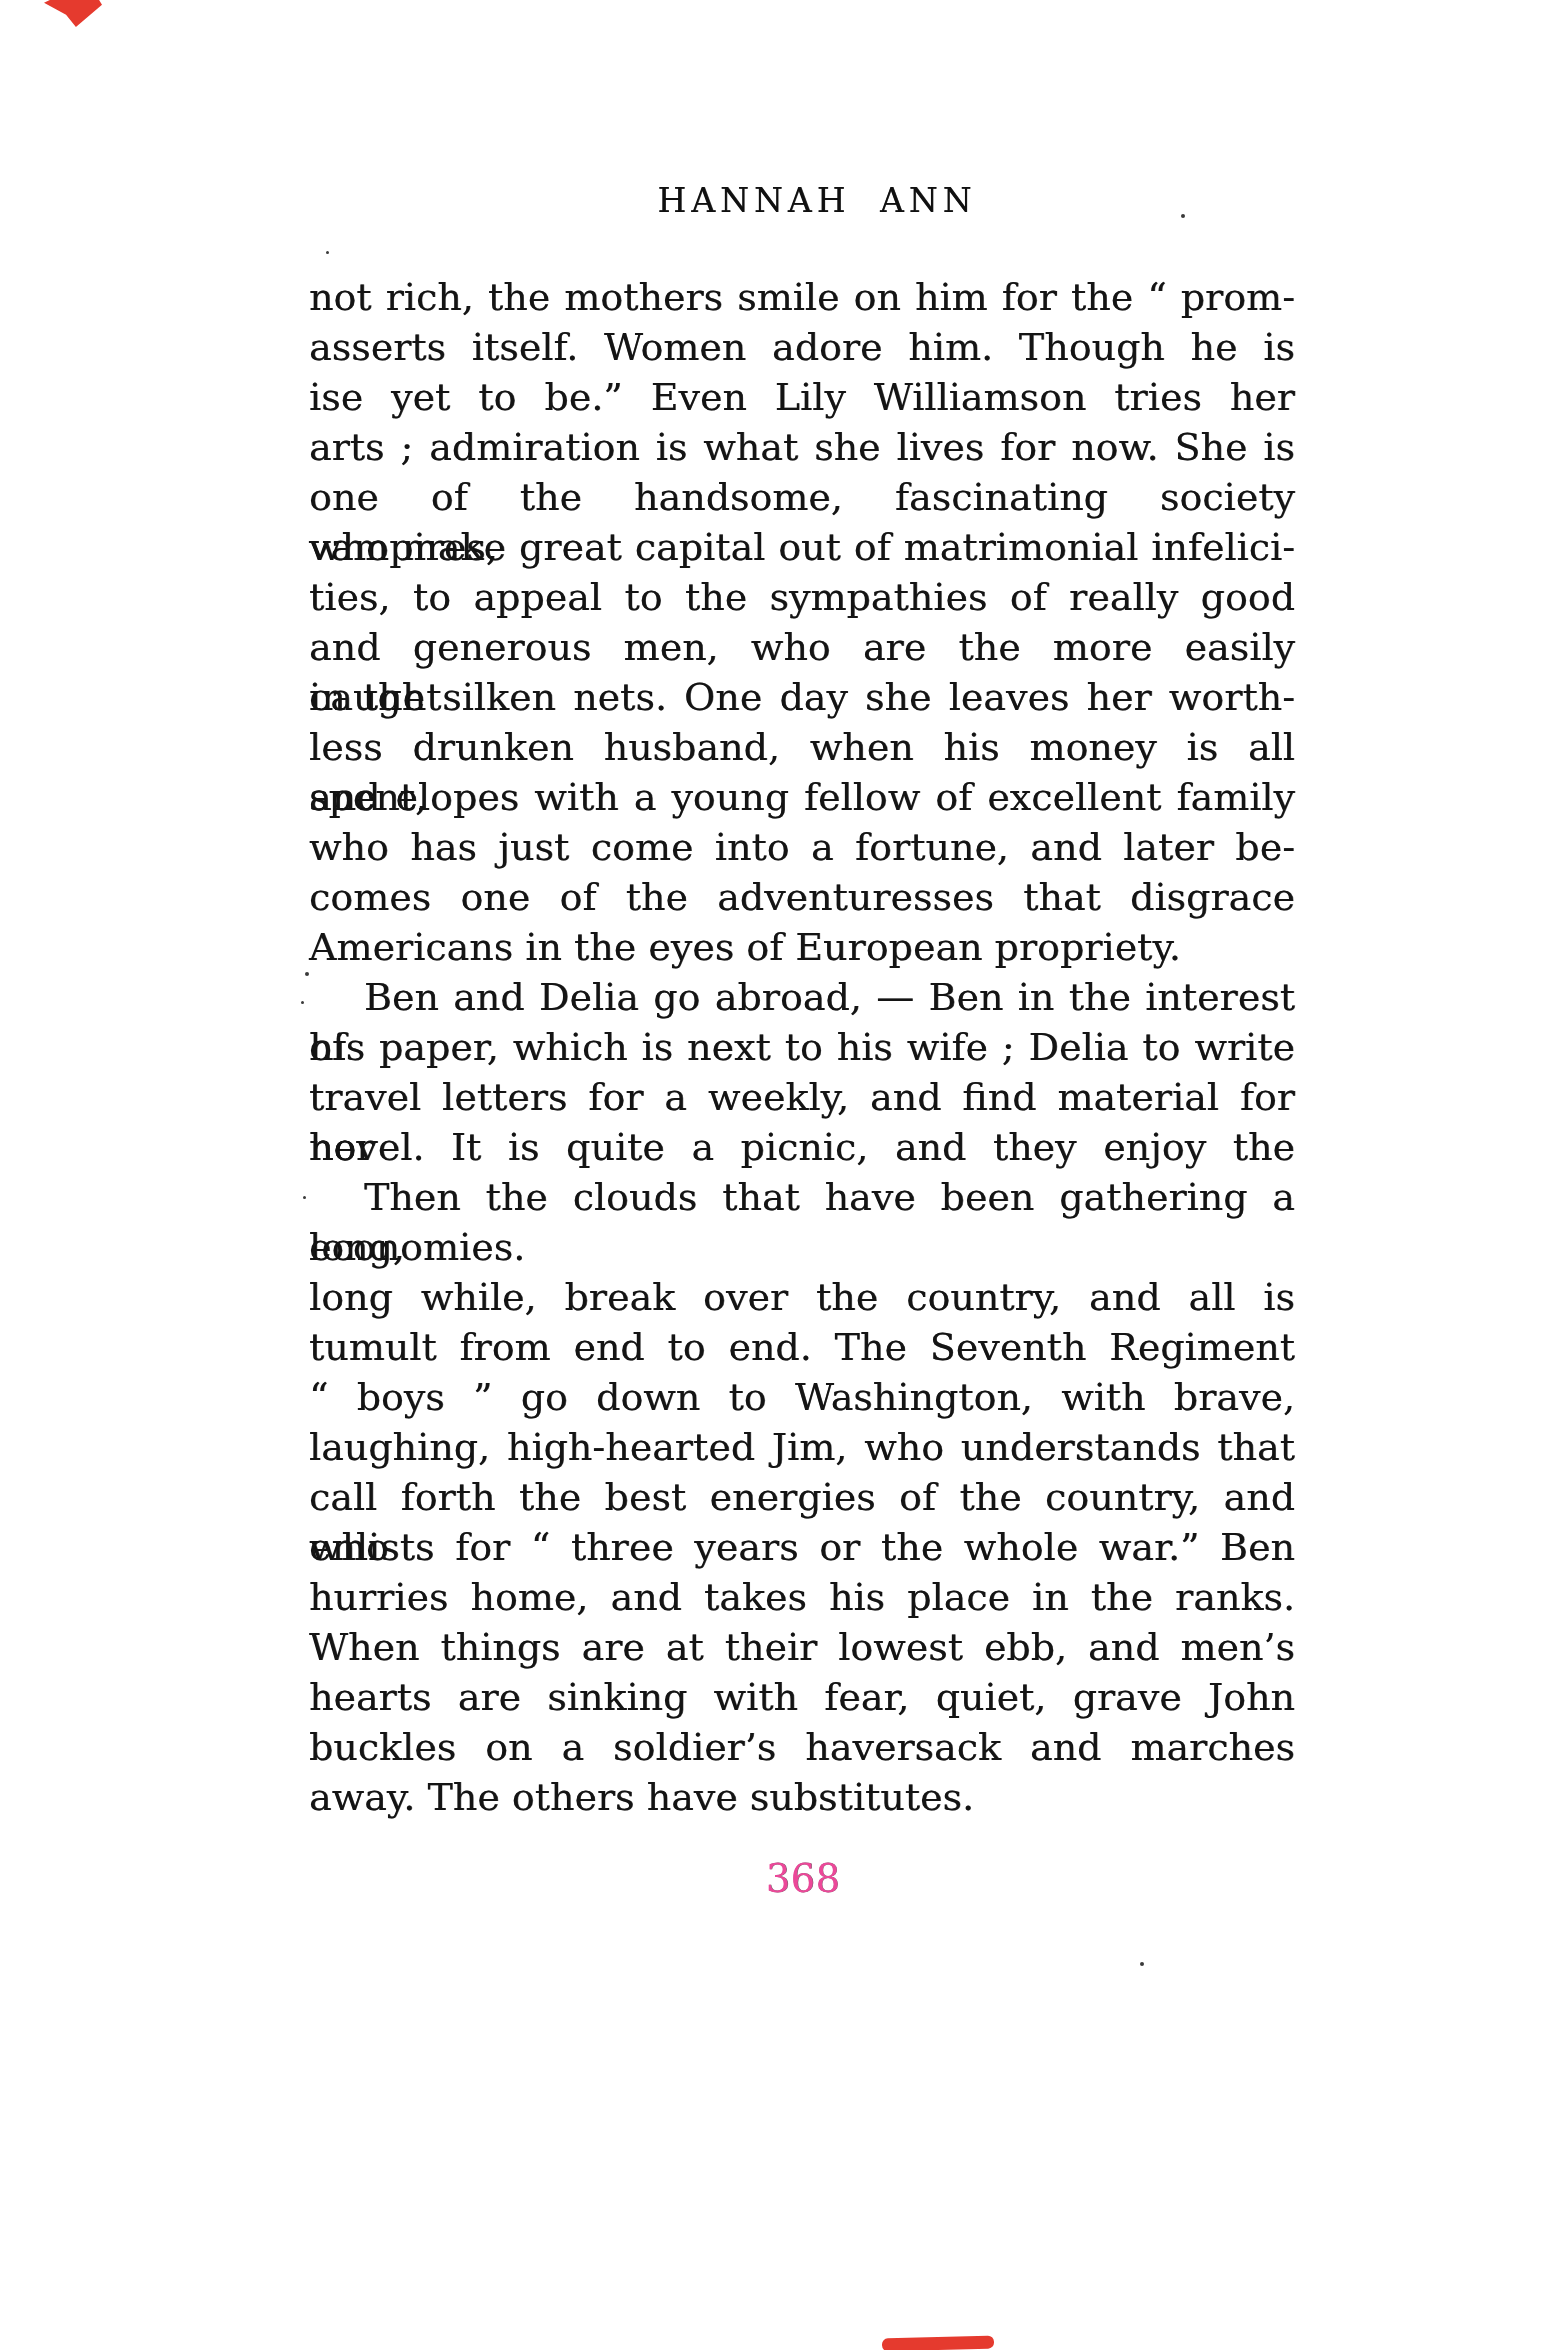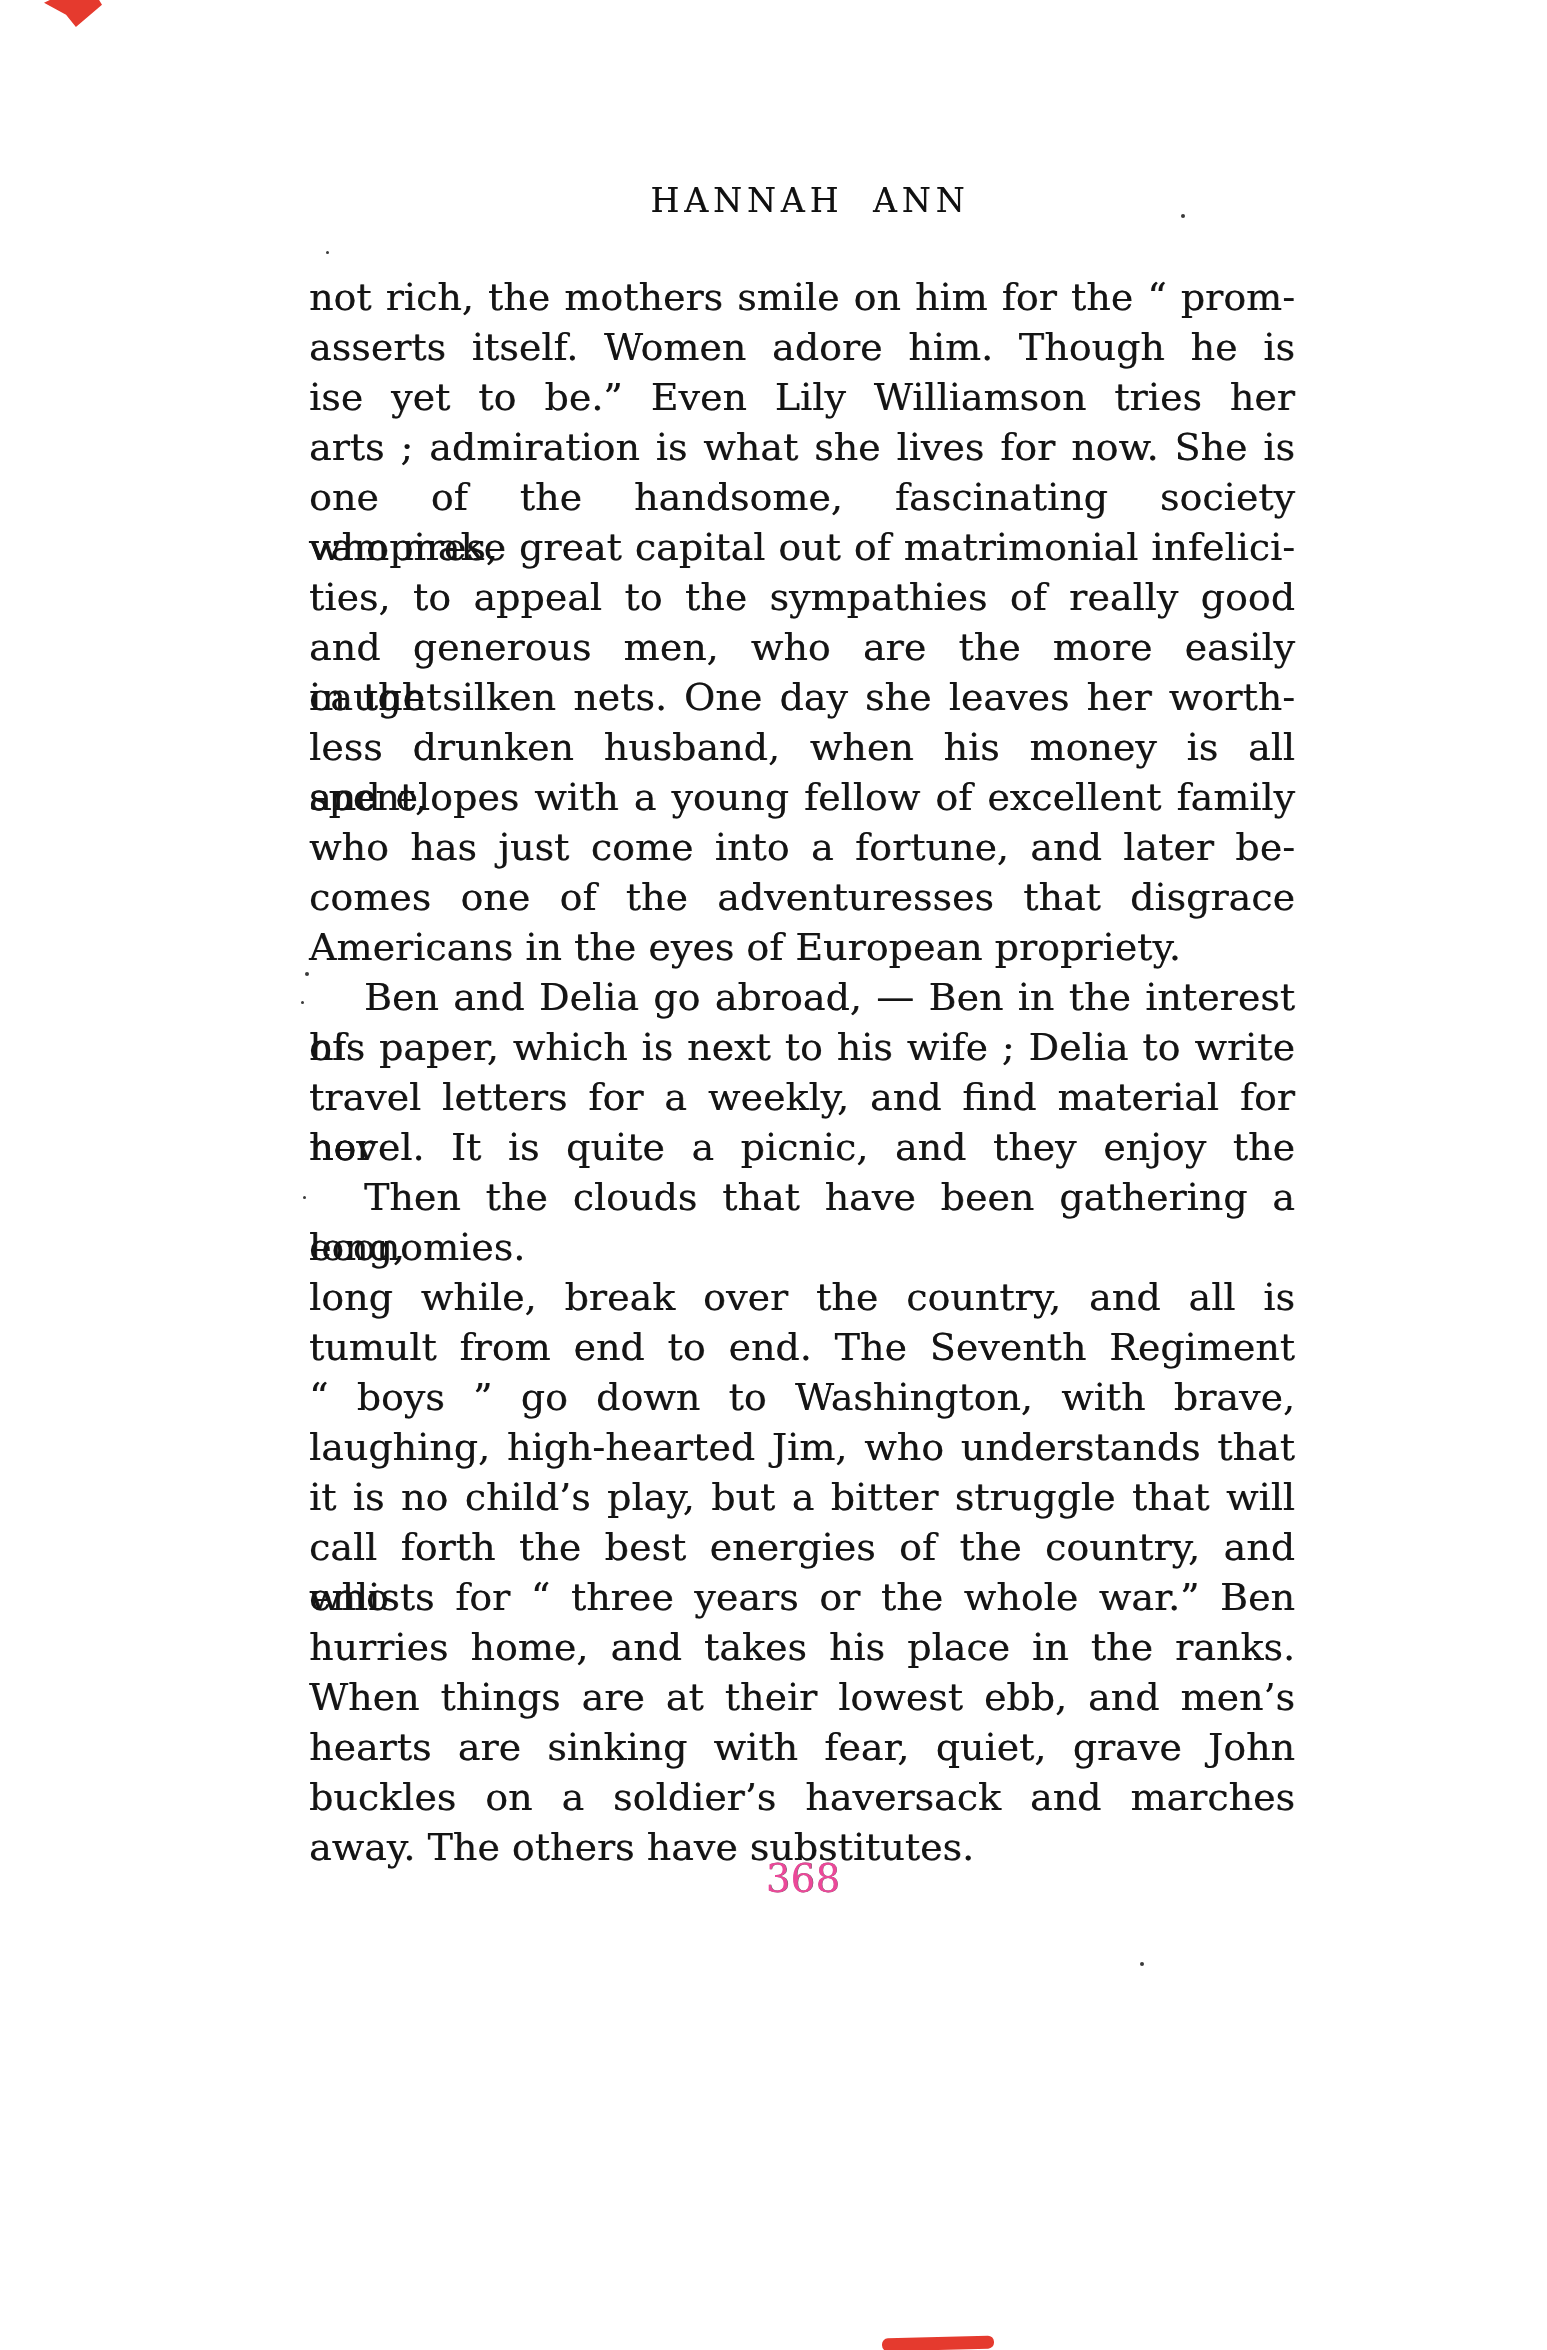--- a/index.html
+++ b/index.html
@@ -8,21 +8,21 @@
     width: 1547px;
     height: 2350px;
     background: #ffffff;
     overflow: hidden;
     font-family: "DejaVu Serif", "Liberation Serif", serif;
     color: #141414;
   }
   .running-head {
     position: absolute;
     top: 181px;
-    left: 318px;
+    left: 325px;
     width: 984px;
     text-align: center;
     font-size: 33px;
     letter-spacing: 5px;
     word-spacing: 14px;
     color: #101010;
     text-shadow: 0.4px 0.4px 0.5px rgba(0,0,0,0.65);
   }
   .body-lines {
     position: absolute;
@@ -106,21 +106,20 @@
       <div class="line j ind">Ben and Delia go abroad, — Ben in the interest of</div>
       <div class="line j">his paper, which is next to his wife ;  Delia to write</div>
       <div class="line j">travel letters for a weekly, and find material for her</div>
       <div class="line j">novel.  It is quite a picnic, and they enjoy the</div>
       <div class="line j ind">Then the clouds that have been gathering a long,</div>
       <div class="line end">economies.</div>
       <div class="line j">long while, break over the country, and all is</div>
       <div class="line j">tumult from end to end.  The Seventh Regiment</div>
       <div class="line j">“ boys ” go down to Washington, with brave,</div>
       <div class="line j">laughing, high-hearted Jim, who understands that</div>
-      <div class="line j">it is no child’s play, but a bitter struggle that will</div>
       <div class="line j">call forth the best energies of the country, and who</div>
       <div class="line j">enlists for “ three years or the whole war.”  Ben</div>
       <div class="line j">hurries home, and takes his place in the ranks.</div>
       <div class="line j">When things are at their lowest ebb, and men’s</div>
       <div class="line j">hearts are sinking with fear, quiet, grave John</div>
       <div class="line j">buckles on a soldier’s haversack and marches</div>
       <div class="line end">away.  The others have substitutes.</div>
     </div>
 
   <div class="page-number">368</div>

